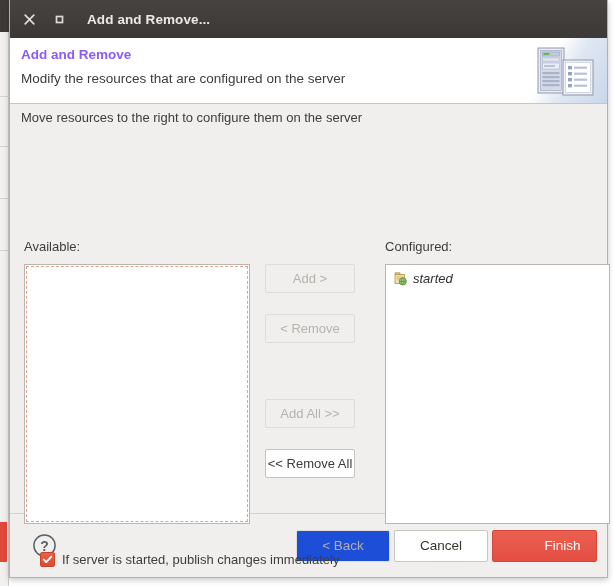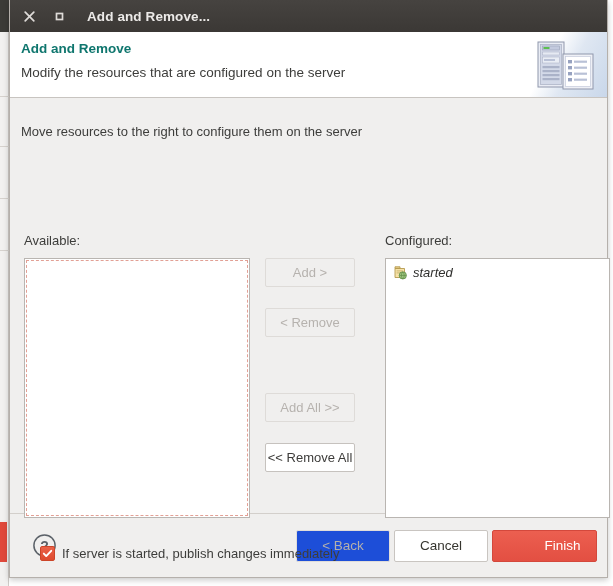--- a/index.html
+++ b/index.html
@@ -66,21 +66,21 @@
     border: 1px solid #b5b0ab;
     border-top: none;
     box-sizing: border-box;
     box-shadow: 0 2px 6px rgba(0,0,0,0.22);
     display: flex;
     flex-direction: column;
   }
 
   
   #titlebar {
-    height: 32px;
+    height: 38px;
     min-height: 32px;
     background: #413e3b;
     background: linear-gradient(to bottom, #464340 0%, #3b3835 100%);
     display: flex;
     align-items: center;
     padding-left: 9px;
     color: #e8e6e3;
     position: relative;
   }
   .wbtn {
@@ -107,21 +107,21 @@
     min-height: 66px;
     border-bottom: 1px solid #c8c4c0;
     position: relative;
     padding: 9px 0 0 11px;
     box-sizing: border-box;
     overflow: hidden;
   }
   #header-title {
     font-size: 13.5px;
     font-weight: bold;
-    color: #0f766e;
+    color: #8b5cf6;
     margin-bottom: 9px;
   }
   #header-subtitle {
     font-size: 13.5px;
     color: #3d3d3b;
   }
   #header-gfx {
     position: absolute;
     right: 0;
     top: 0;
@@ -139,21 +139,21 @@
   #body {
     flex: 1;
     background: #f0efee;
     position: relative;
     padding: 0 11px;
     box-sizing: border-box;
   }
   #instruction {
     font-size: 13px;
     color: #3d3d3b;
-    padding-top: 26px;
+    padding-top: 6px;
   }
   .col-label {
     font-size: 13px;
     color: #3d3d3b;
   }
   #labels-row {
     position: absolute;
     top: 135px;
     left: 11px;
     right: 11px;

